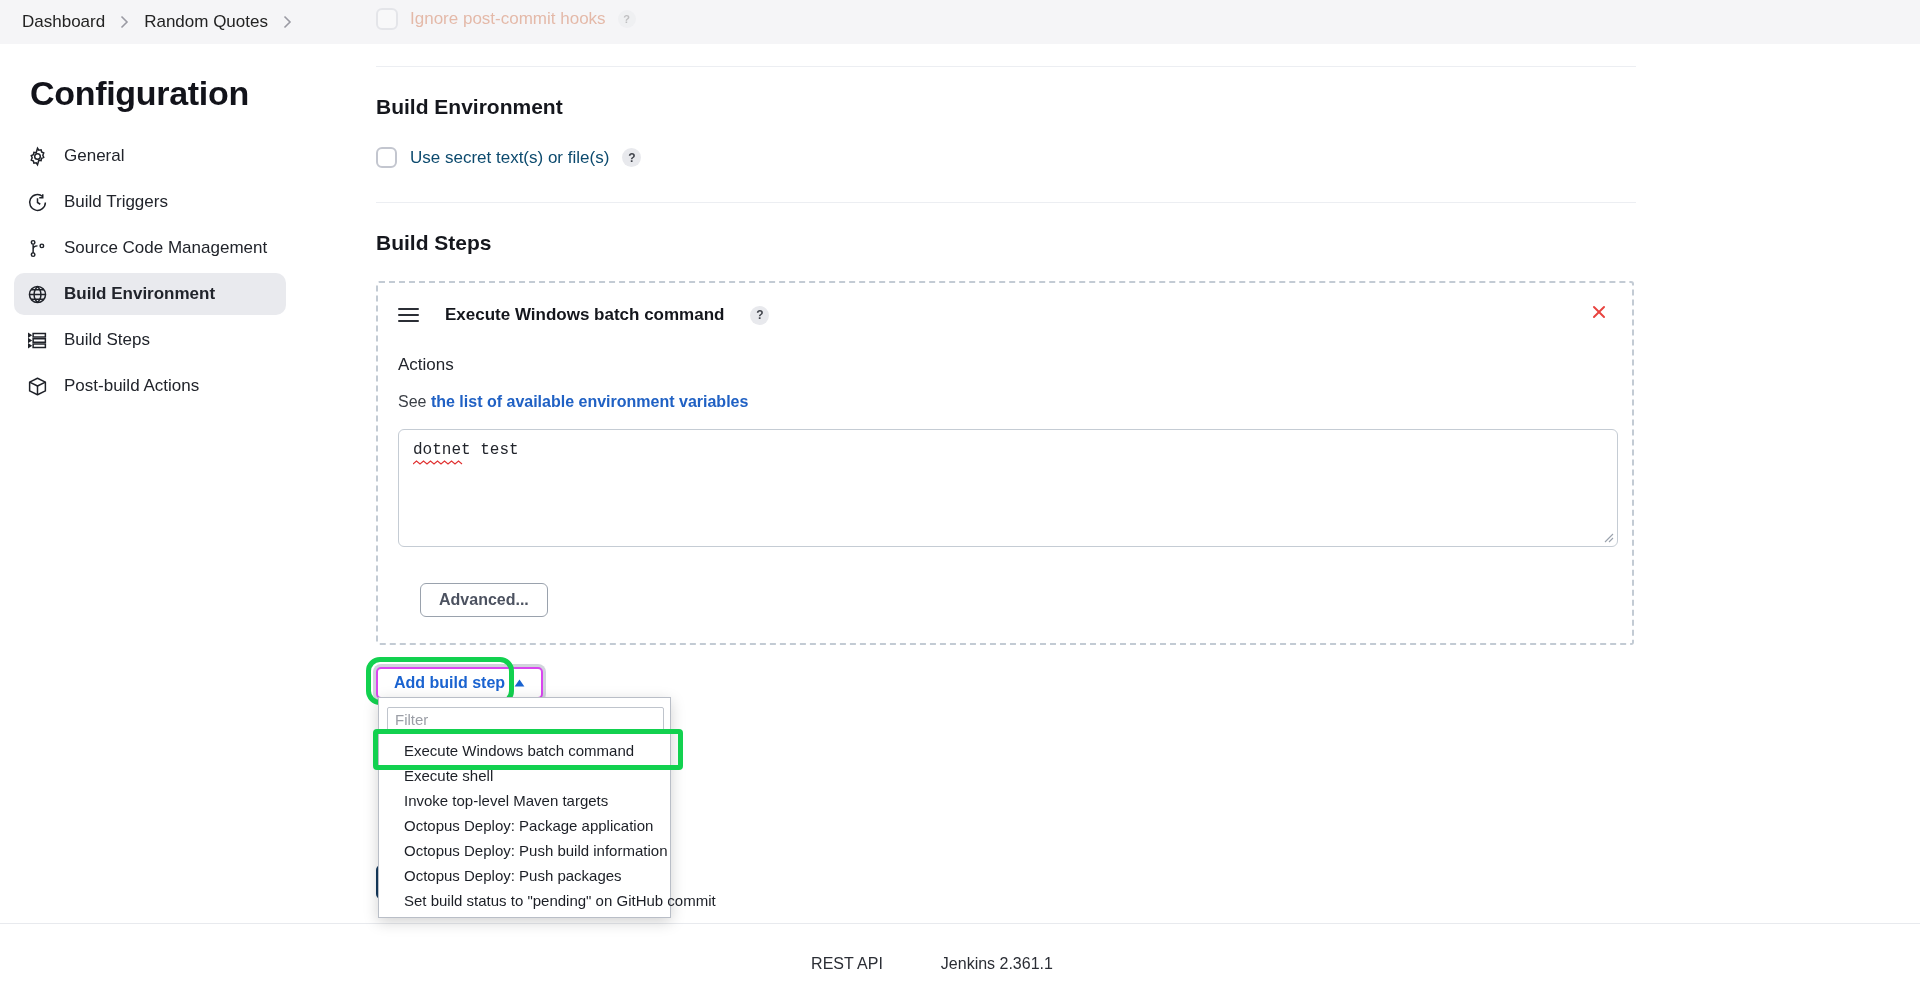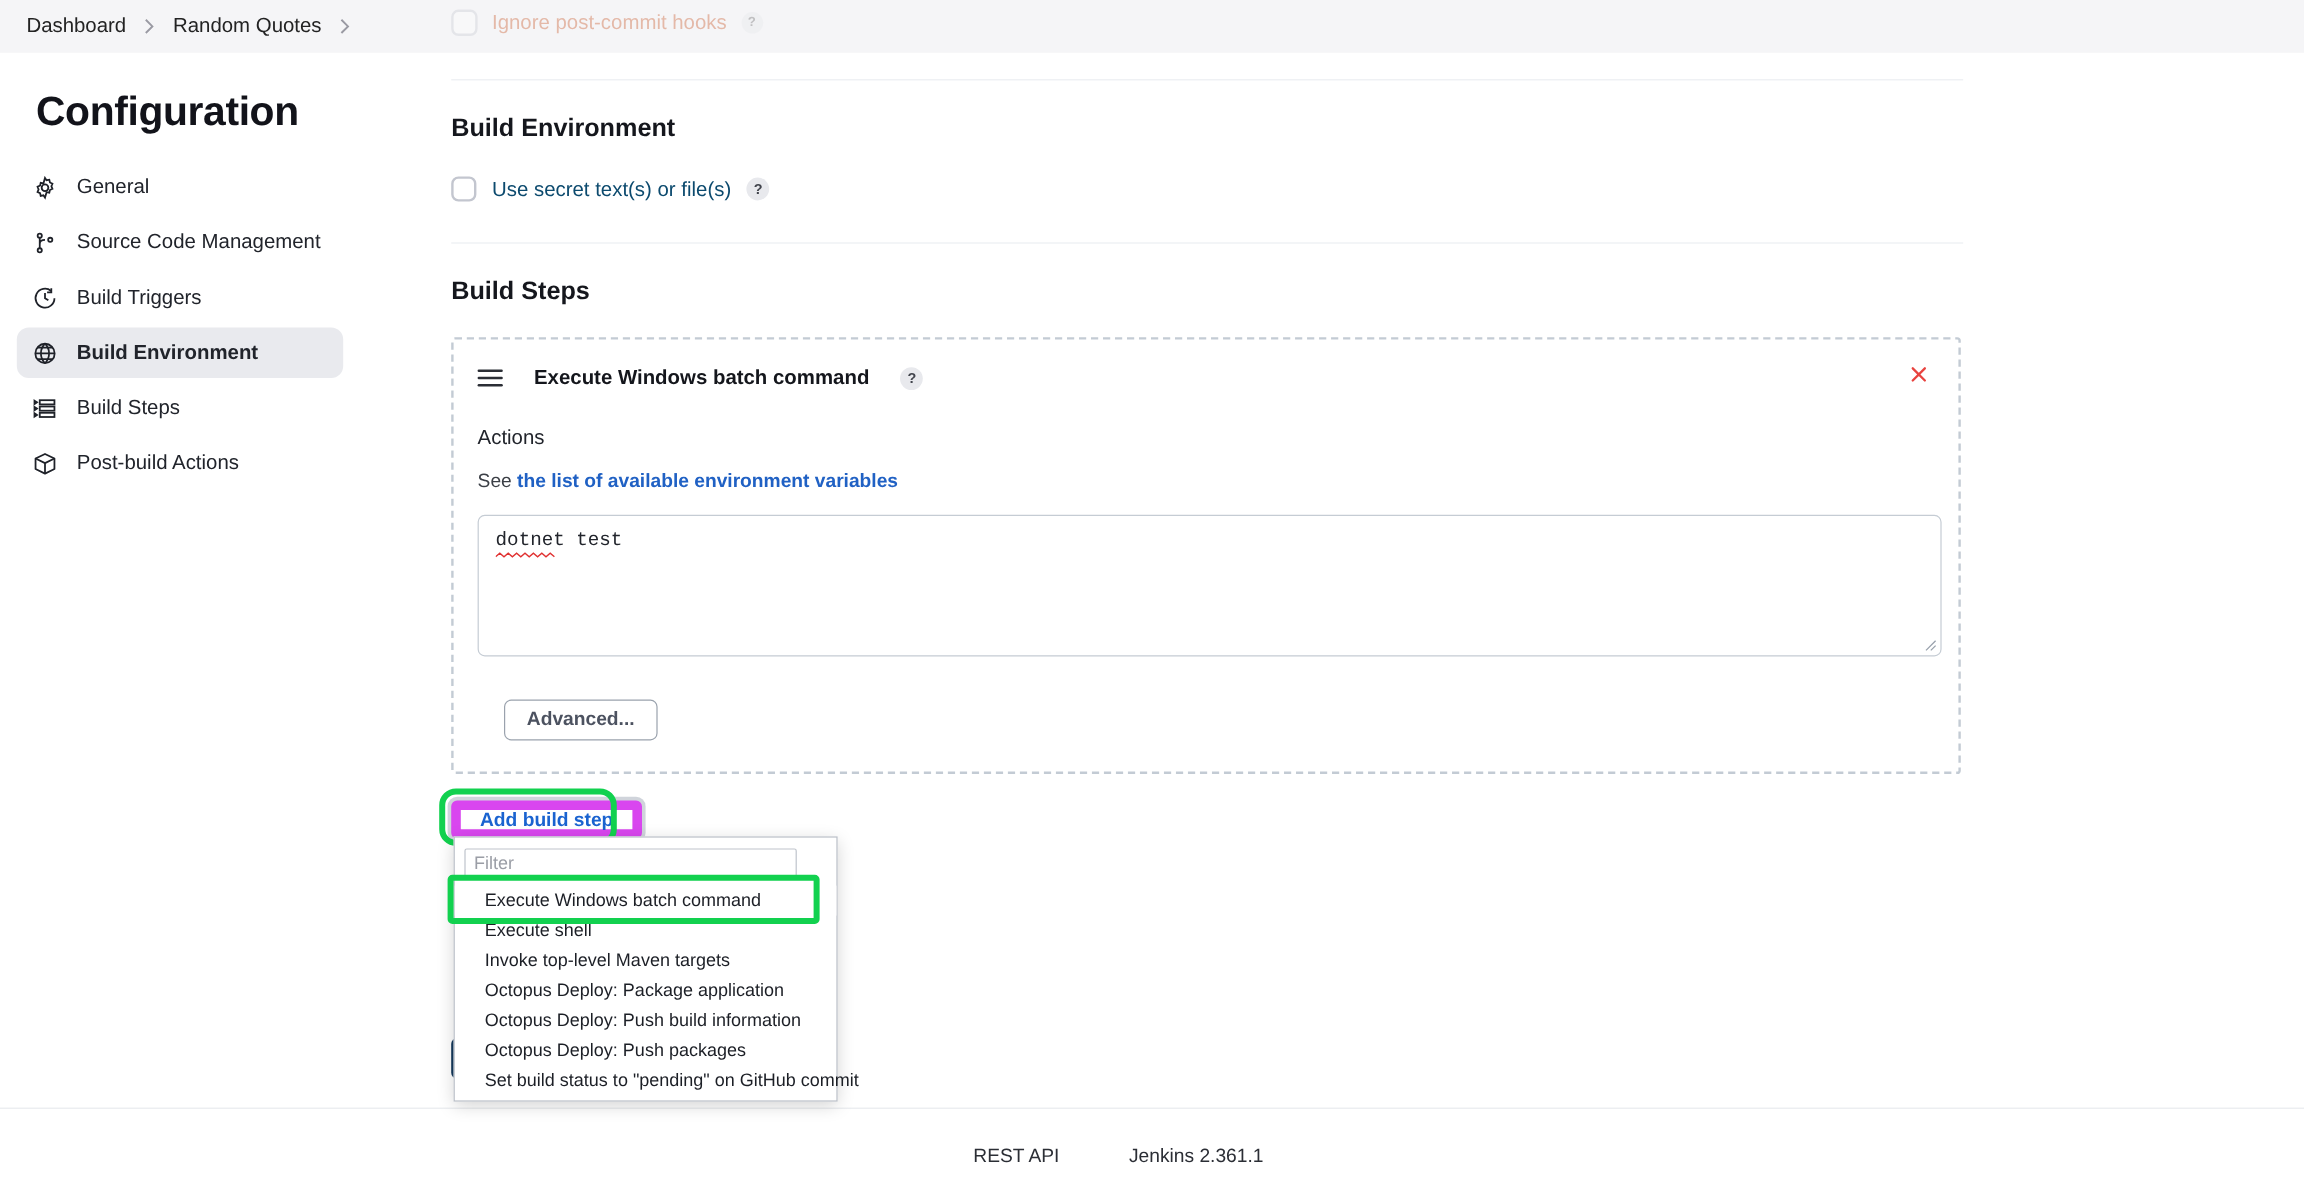--- a/index.html
+++ b/index.html
@@ -164,33 +164,32 @@
   .green-ring {
     position: absolute; left: -10px; top: -10px;
     width: 148px; height: 48px;
     border: 5px solid #12d14f; border-radius: 14px;
     pointer-events: none; z-index: 5;
   }
   .btn-addstep {
     position: relative; z-index: 4;
     display: inline-flex; align-items: center; gap: 9px;
     height: 32px; padding: 0 16px;
-    border: 8px solid #d946ef; border-radius: 5px;
+    border: 2px solid #d946ef; border-radius: 5px;
     background: #fff; color: #1a63d0;
     font-size: 16px; font-weight: bold; cursor: pointer;
     font-family: "Liberation Sans", sans-serif;
     box-shadow: 0 0 0 3px rgba(150,160,175,.45);
-    flex-direction: column;
   }
   .caret-up { width: 11px; height: 8px; }
 
   
   .dropdown {
     position: absolute; left: 2px; top: 30px;
-    width: 320px;
+    width: 293px;
     background: #fff;
     border: 1px solid #b9bec7;
     box-shadow: 0 4px 14px rgba(0,0,0,.18);
     z-index: 20;
     padding-bottom: 4px;
   }
   .filter-input {
     display: block; width: 277px; height: 25px;
     margin: 9px 8px 6px 8px;
     border: 1px solid #bfc4cc; border-radius: 2px;
@@ -280,38 +279,38 @@
           <circle cx="12" cy="12" r="3.2"></circle>
           <path d="M12 2.6l1.5 2.2 2.6-.5.6 2.6 2.4 1.1-1 2.5 1 2.5-2.4 1.1-.6 2.6-2.6-.5L12 21.4l-1.5-2.2-2.6.5-.6-2.6-2.4-1.1 1-2.5-1-2.5 2.4-1.1.6-2.6 2.6.5z"></path>
         </svg>
       </span>
       <span>General</span>
     </div>
 
     <div class="nav-item">
       <span class="nav-ico">
         <svg width="21" height="21" viewBox="0 0 24 24" fill="none" stroke="#1f2229" stroke-width="1.7">
+          <path d="M21 12a9 9 0 1 1-3.2-6.9"></path>
+            <path d="M18 2.5v4h-4"></path>
+            <path d="M12 7v5l3.2 2"></path>
+        </svg>
+      </span>
+      <span>Build Triggers</span>
+    </div>
+
+    <div class="nav-item">
+      <span class="nav-ico">
+        <svg width="21" height="21" viewBox="0 0 24 24" fill="none" stroke="#1f2229" stroke-width="1.7">
           <circle cx="7" cy="5" r="2"></circle>
             <circle cx="7" cy="19" r="2"></circle>
             <circle cx="17" cy="9" r="2"></circle>
           <path d="M7 7v10M7 13c0-2.5 2-4 5-4"></path>
         </svg>
       </span>
       <span>Source Code Management</span>
-    </div>
-
-    <div class="nav-item">
-      <span class="nav-ico">
-        <svg width="21" height="21" viewBox="0 0 24 24" fill="none" stroke="#1f2229" stroke-width="1.7">
-          <path d="M21 12a9 9 0 1 1-3.2-6.9"></path>
-            <path d="M18 2.5v4h-4"></path>
-            <path d="M12 7v5l3.2 2"></path>
-        </svg>
-      </span>
-      <span>Build Triggers</span>
     </div>
 
     <div class="nav-item active">
       <span class="nav-ico">
         <svg width="21" height="21" viewBox="0 0 24 24" fill="none" stroke="#1f2229" stroke-width="1.7">
           <circle cx="12" cy="12" r="9.2"></circle>
           <path d="M3 12h18M12 2.8c2.6 2.6 3.9 6 3.9 9.2s-1.3 6.6-3.9 9.2M12 2.8c-2.6 2.6-3.9 6-3.9 9.2s1.3 6.6 3.9 9.2"></path>
           <path d="M4.8 6.5h14.4M4.8 17.5h14.4"></path>
         </svg>
       </span>

